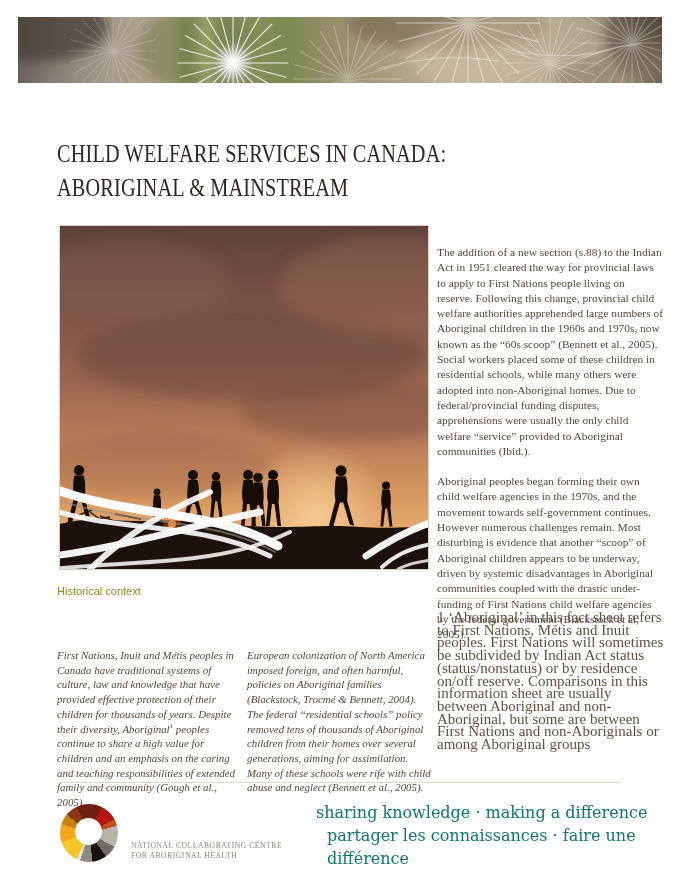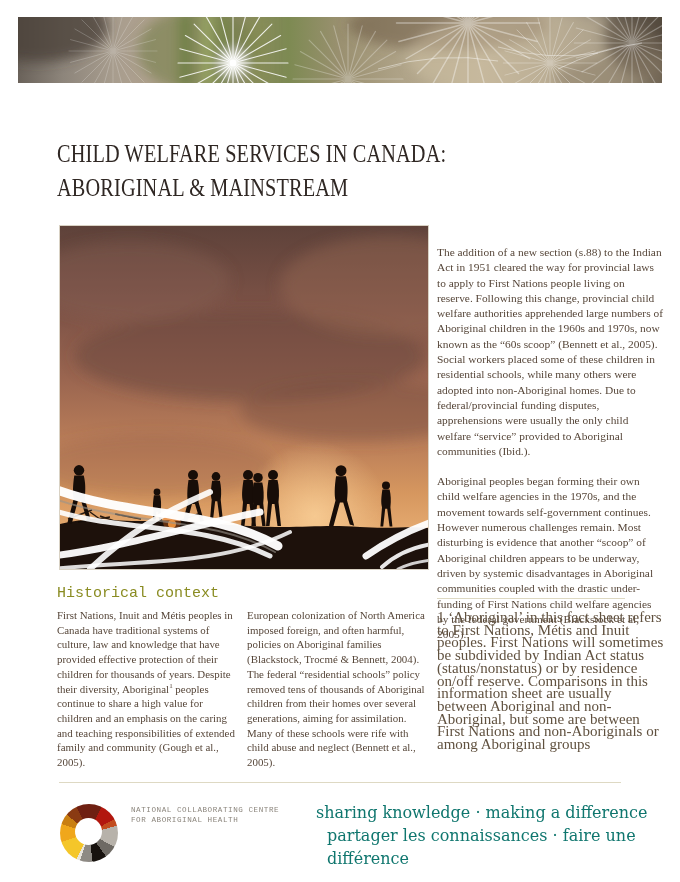--- a/index.html
+++ b/index.html
@@ -26,38 +26,38 @@
   
   .intro{position:absolute;left:437px;top:221px;width:226px;color:#564639;
         font-size:11.4px;line-height:15.3px;text-align:left;margin-top:24px;}
   .intro p{margin:0 0 15px 0;}
   .rule-small{position:absolute;left:437px;top:598px;width:188px;border-top:1px solid #ded9c3;}
   .footnote{position:absolute;left:437px;top:611px;width:228px;color:#60513f;
         font-size:15px;line-height:12.7px;}
 
   
   .section-heading{position:absolute;left:57px;top:585px;color:#8a8c22;
-        font-family:Liberation Mono, monospace;font-size:15px;}
-  .col{position:absolute;top:608px;width:184px;color:#564639;
-        font-size:10.9px;line-height:14.7px;}
+        font-family:Liberation Sans, sans-serif;font-size:11px;}
+  .col{position:absolute;top:648px;width:184px;color:#564639;
+        font-size:10.9px;line-height:14.7px;font-style:italic;}
   .col.c1{left:57px;}
   .col.c2{left:247px;}
   .col sup{font-size:7px;line-height:0;}
 
   
   .rule-footer{position:absolute;left:59px;top:782px;width:562px;border-top:1px solid #ded9c3;}
   .logo{position:absolute;left:60px;top:804px;width:58px;height:58px;border-radius:50%;
         background:conic-gradient(#6f2012 0 7%,#b2170e 7% 17%,#c24c1e 17% 21%,
           #b7b2aa 21% 33%,#6e6a64 33% 40%,#17120e 40% 48%,#8e8a84 48% 55%,
           #e8e4dc 55% 57%,#f4c62a 57% 70%,#f0a71b 70% 80%,#c97f12 80% 86%,
           #8a3a12 86% 93%,#6f2012 93% 100%);}
   .logo::after{content:"";position:absolute;left:15px;top:14px;right:16px;bottom:17px;
         background:#fff;border-radius:50%;}
-  .org{position:absolute;left:131px;top:805px;color:#8b857c;
-        font-family:Liberation Mono, monospace;font-size:7.6px;line-height:10px;
+  .org{position:absolute;left:131px;top:841px;color:#8b857c;
+        font-family:Liberation Serif, serif;font-size:7.6px;line-height:10px;
         letter-spacing:.55px;}
   .org .block{margin-bottom:8px;}
   .tagline{position:absolute;left:316px;top:801px;color:#0f766e;
         font-family:"DejaVu Serif",serif;font-size:16px;line-height:23px;}
   .tagline .fr{margin-left:11px;}
 </style>
 </head>
 <body>
 
 <div class="page">

